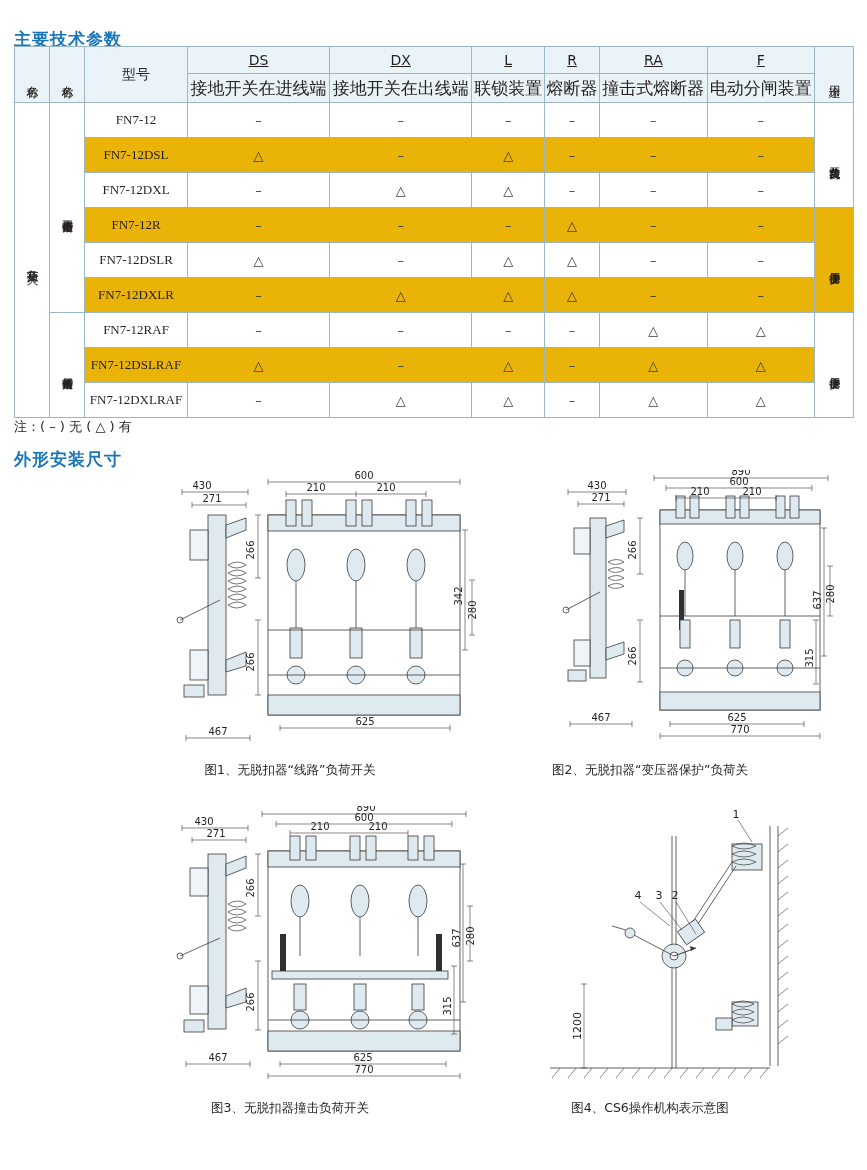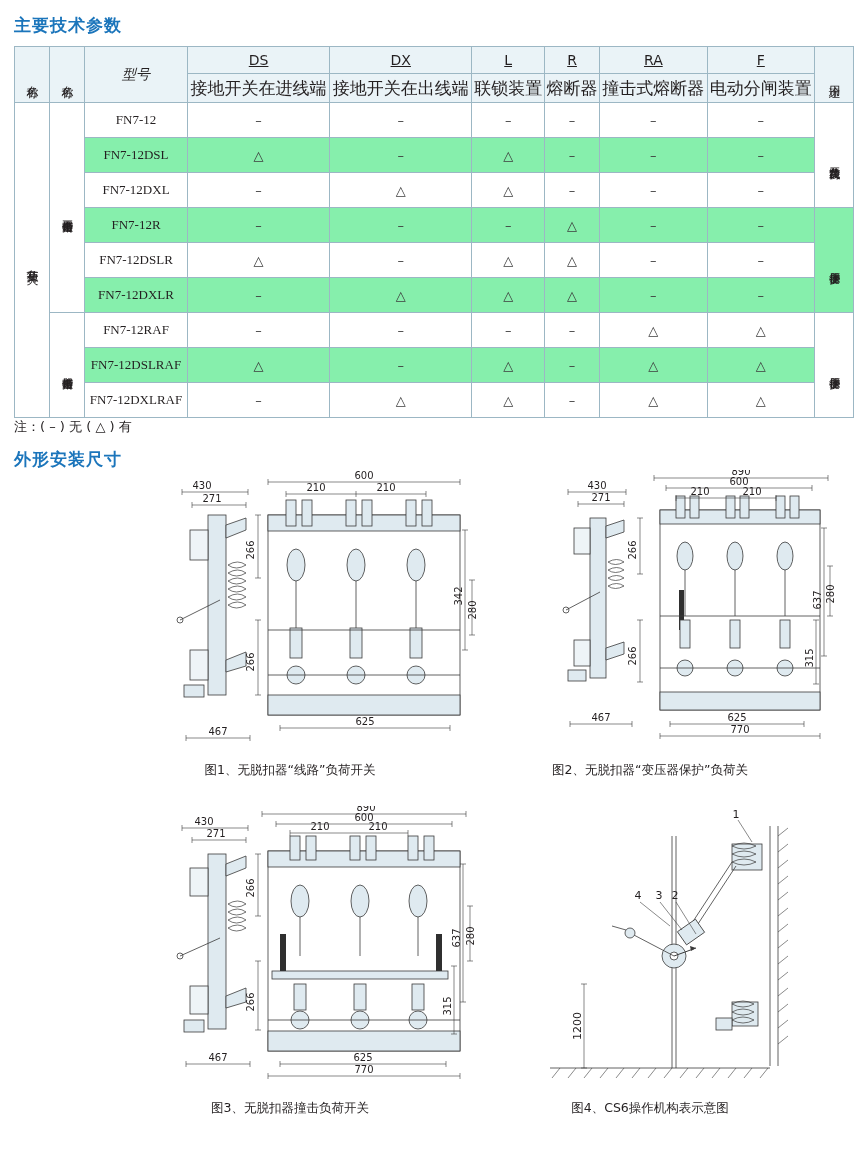--- a/index.html
+++ b/index.html
@@ -10,48 +10,48 @@
     color:#231f20;
     position:relative;
     overflow:hidden;
   }
   .section-title{
     color:#1b75bb;
     font-size:17px;
     font-weight:bold;
     letter-spacing:1px;
   }
-  #title-params{position:absolute;left:14px;top:14px;text-align:center;}
+  #title-params{position:absolute;left:14px;top:28px;text-align:center;}
   #title-dims{position:absolute;left:14px;top:448px;}
 
   
   table{
     position:absolute;
     left:14px;top:46px;
     width:840px;
     border-collapse:collapse;
     font-size:12px;
   }
   th,td{
     border:1px solid #9cb7c4;
     text-align:center;
     vertical-align:middle;
     color:#231f20;
     font-weight:normal;
   }
   thead th{background:#eaf3f7;}
   .hdr-name{width:30px;font-size:12px;line-height:1.05;padding:2px;}
-  .hdr-model{width:100px;font-size:14px;font-style:italic;}
+  .hdr-model{width:100px;font-size:14px;}
   .hdr-use{width:34px;font-size:12px;line-height:1.05;padding:2px;}
   .code-cell{font-size:14px;height:24px;text-decoration:underline;}
   .desc-cell{font-size:17px;height:26px;}
   tbody td{height:32px;}
   .model{font-size:13px;font-family:Liberation Serif, serif;}
   .mark{font-size:13px;color:#3c3c3c;}
-  .rowalt td{background:#86efac;}
+  .rowalt td{background:#eab308;}
   .vert{
     writing-mode:vertical-rl;
     text-orientation:upright;
     letter-spacing:1px;
     font-size:12px;
     line-height:1.1;
     white-space:nowrap;
     display:inline-block;
   }
   .vert-sm{

